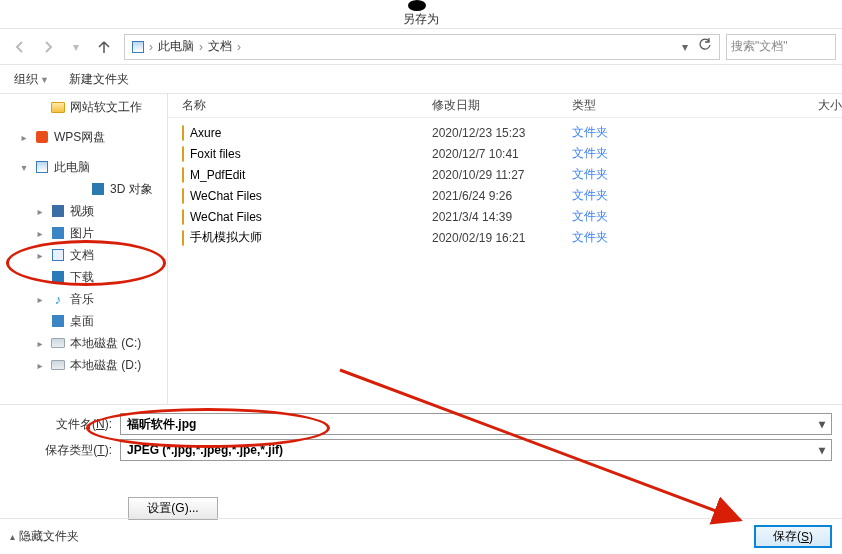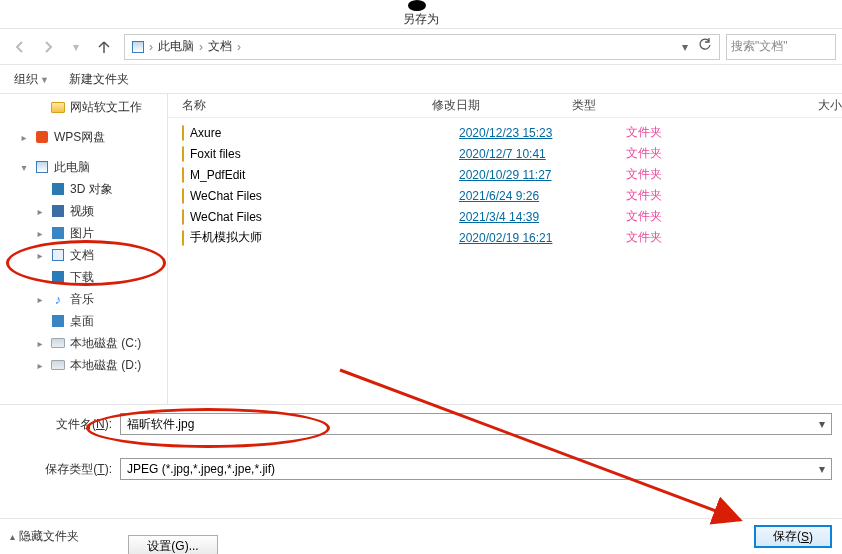--- a/index.html
+++ b/index.html
@@ -47,31 +47,31 @@
 .ico-disk { width: 14px; height: 10px; background: linear-gradient(#cfd8df,#e8edf1); border: 1px solid #9aa6b2; border-radius: 1px; }
 
 
 .filelist { flex: 1; display: flex; flex-direction: column; }
 .cols { display: flex; height: 24px; align-items: center; border-bottom: 1px solid #eee; color: #444; padding-left: 14px; }
 .cols .c-name { flex: 0 0 250px; }
 .cols .c-date { flex: 0 0 140px; }
 .cols .c-type { flex: 0 0 110px; }
 .cols .c-size { flex: 1; text-align: right; }
 .rows { padding-top: 4px; padding-left: 14px; }
-.row { display: flex; align-items: center; height: 21px; gap: 27px; }
+.row { display: flex; align-items: center; height: 21px; }
 .row .c-name { flex: 0 0 250px; display: flex; align-items: center; gap: 6px; }
-.row .c-date { flex: 0 0 140px; color: #0369a1; text-decoration: underline; }
-.row .c-type { flex: 0 0 110px; color: #ec4899; }
+.row .c-date { flex: 0 0 140px; color: #404040; }
+.row .c-type { flex: 0 0 110px; color: #3b82f6; }
 
 
 .bottom { border-top: 1px solid #e5e5e5; padding: 8px 10px 4px; }
-.field { display: flex; align-items: center; margin-bottom: 23px; }
+.field { display: flex; align-items: center; margin-bottom: 4px; }
 .field label { width: 110px; text-align: right; padding-right: 8px; color: #333; }
 .field label u { text-decoration: underline; }
-.field .input { flex: 1; height: 22px; border: 1px solid #999; padding: 0 6px; display: flex; align-items: center; background: #fff; }
+.field .input { flex: 1; height: 22px; border: 1px solid #999; padding: 0 6px; display: flex; align-items: center; background: #fff; font-weight: bold; }
 .field .input .val { flex: 1; }
 .field .input .dd { color: #555; }
 .settings-row { padding-left: 118px; margin-top: 4px; }
 .btn { display: inline-flex; align-items: center; justify-content: center; height: 23px; min-width: 90px; border: 1px solid #adadad; background: linear-gradient(#fefefe,#e8e8e8); padding: 0 12px; margin-top: 32px; }
 
 
 .footer { position: absolute; left: 0; right: 0; bottom: 0; height: 36px; border-top: 1px solid #e5e5e5; display: flex; align-items: center; padding: 0 10px; }
 .footer .hide-folders { display: flex; align-items: center; gap: 4px; color: #333; }
 .footer .hide-folders .caret { font-size: 10px; color: #666; }
 .footer .spacer { flex: 1; }
@@ -156,21 +156,21 @@
         <span class="lbl">WPS网盘</span>
       </div>
       <div style="height: 8px;"></div>
       <div class="tree-item" style="padding-left: 18px;">
         <span class="exp">▾</span>
         <span class="ico">
           <span class="ico-pc"></span>
         </span>
         <span class="lbl">此电脑</span>
       </div>
-      <div class="tree-item" style="padding-left: 34px;">
+      <div class="tree-item" style="padding-left: 34px; margin-left: 40px;">
         <span class="exp hidden"></span>
         <span class="ico">
           <span class="ico-3d"></span>
         </span>
         <span class="lbl">3D 对象</span>
       </div>
       <div class="tree-item" style="padding-left: 34px;">
         <span class="exp">▸</span>
         <span class="ico">
           <span class="ico-video"></span>

